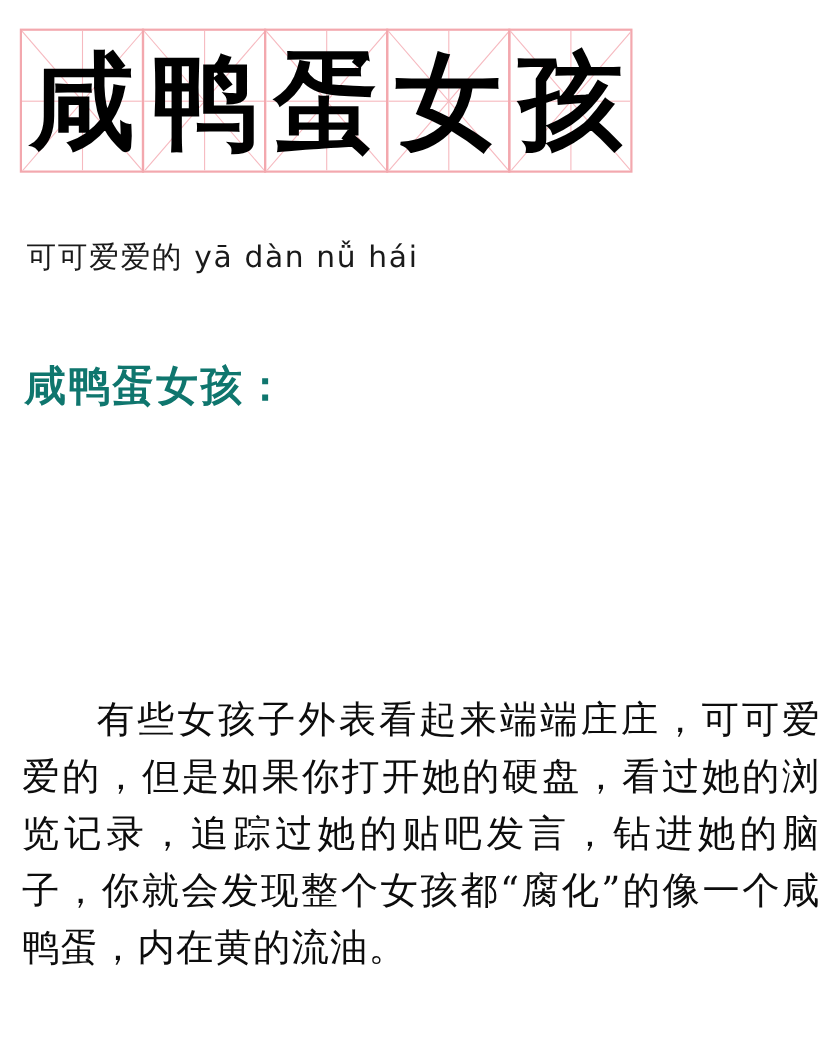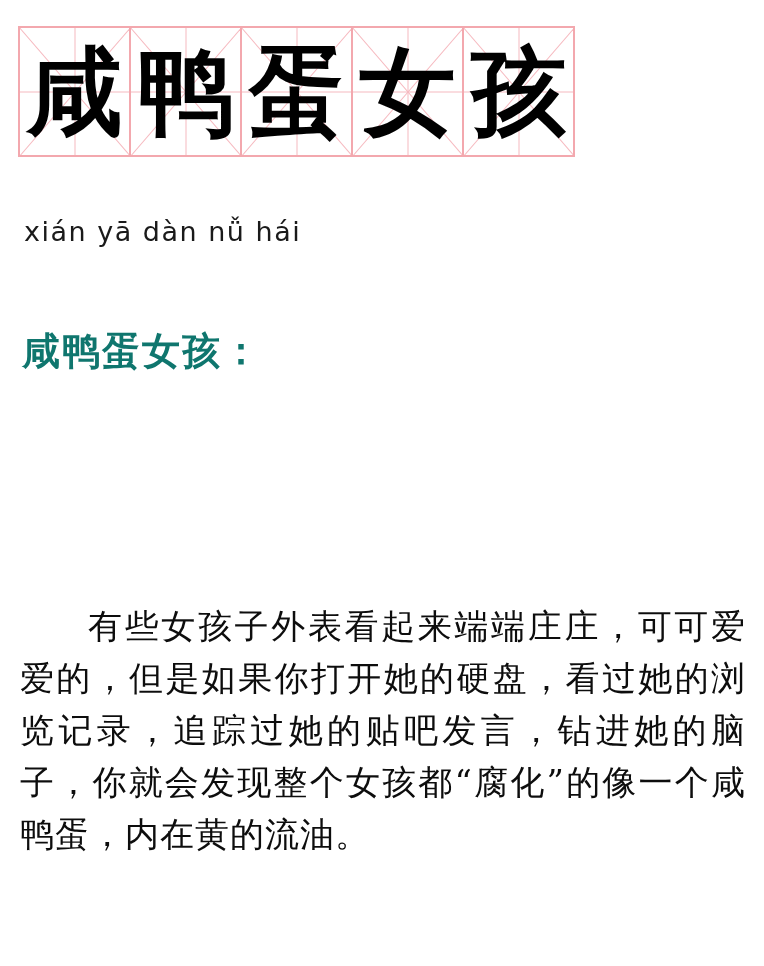--- a/index.html
+++ b/index.html
@@ -91,21 +91,21 @@
     font-size: 38px;
     letter-spacing: 2px;
     color: #0f766e;
     white-space: nowrap;
   }
 
   
   .body-text {
     position: absolute;
     left: 20px;
-    top: 600px;
+    top: 628px;
     width: 726px;
     font-family: "DejaVu Serif", "Liberation Serif", serif;
     font-size: 34px;
     line-height: 52px;
     letter-spacing: 1px;
     text-align: justify;
     text-indent: 68px;
     color: #0d0d0d;
     white-space: pre-wrap;
   }
@@ -134,17 +134,17 @@
     <div class="cell-h"></div>
     <div class="grid-char">女</div>
   </div>
   <div class="grid-cell">
     <div class="cell-v"></div>
     <div class="cell-h"></div>
     <div class="grid-char">孩</div>
   </div>
 </div>
 
-<div class="pinyin">xián yā dàn nǚ hái</div>
+<div class="pinyin">可可爱爱的 yā dàn nǚ hái</div>
 
 <div class="heading">咸鸭蛋女孩：</div>
 
 <div class="body-text">有些女孩子外表看起来端端庄庄，可可爱爱的，但是如果你打开她的硬盘，看过她的浏览记录，追踪过她的贴吧发言，钻进她的脑子，你就会发现整个女孩都“腐化”的像一个咸鸭蛋，内在黄的流油。</div>
 
 </body></html>

